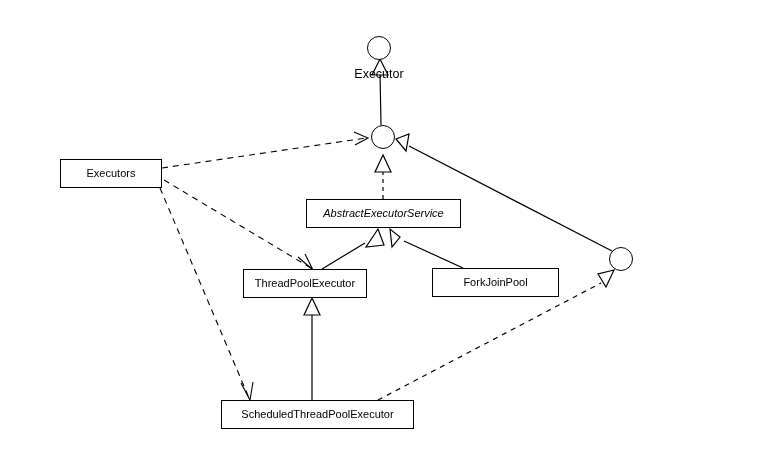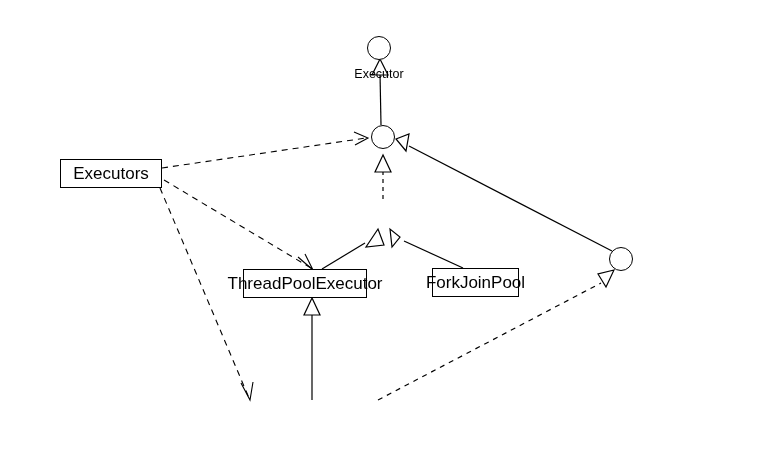--- a/index.html
+++ b/index.html
@@ -26,21 +26,21 @@
   }
   .node-box {
     position: absolute;
     box-sizing: border-box;
     border: 1px solid #000000;
     background: #ffffff;
     display: flex;
     align-items: center;
     justify-content: center;
     color: #000000;
-    font-size: 17px;
+    font-size: 11px;
     line-height: 1;
     white-space: nowrap;
   }
   .node-box.abstract {
     font-style: italic;
   }
   .iface-label {
     position: absolute;
     color: #000000;
     font-size: 12.5px;
@@ -117,19 +117,21 @@
 
   <div class="lollipop" style="left:367px; top:36px; width:24px; height:24px;"></div>
   <div class="iface-label" style="left:329px; top:68px; width:100px;">Executor</div>
 
   <div class="lollipop" style="left:371px; top:125px; width:24px; height:24px;"></div>
 
   <div class="lollipop" style="left:609px; top:247px; width:24px; height:24px;"></div>
 
   <div class="node-box" style="left:60px; top:159px; width:102px; height:29px;">Executors</div>
 
+  <div class="node-box abstract" style="left:306px; top:199px; width:155px; height:29px;">AbstractExecutorService</div>
 
   <div class="node-box" style="left:243px; top:269px; width:124px; height:29px;">ThreadPoolExecutor</div>
 
-  <div class="node-box" style="left:432px; top:268px; width:87px; height:29px;">ForkJoinPool</div>
+  <div class="node-box" style="left:432px; top:268px; width:127px; height:29px;">ForkJoinPool</div>
 
+  <div class="node-box" style="left:221px; top:400px; width:193px; height:29px;">ScheduledThreadPoolExecutor</div>
 
 </div>
 
 </body></html>

